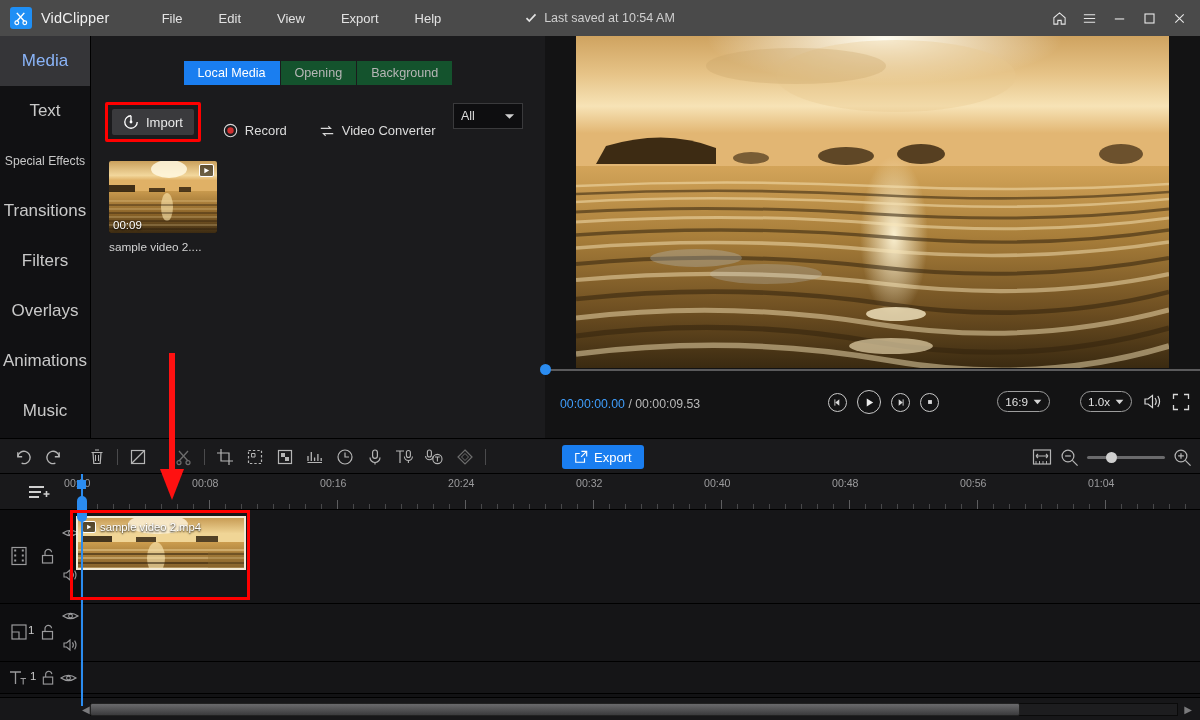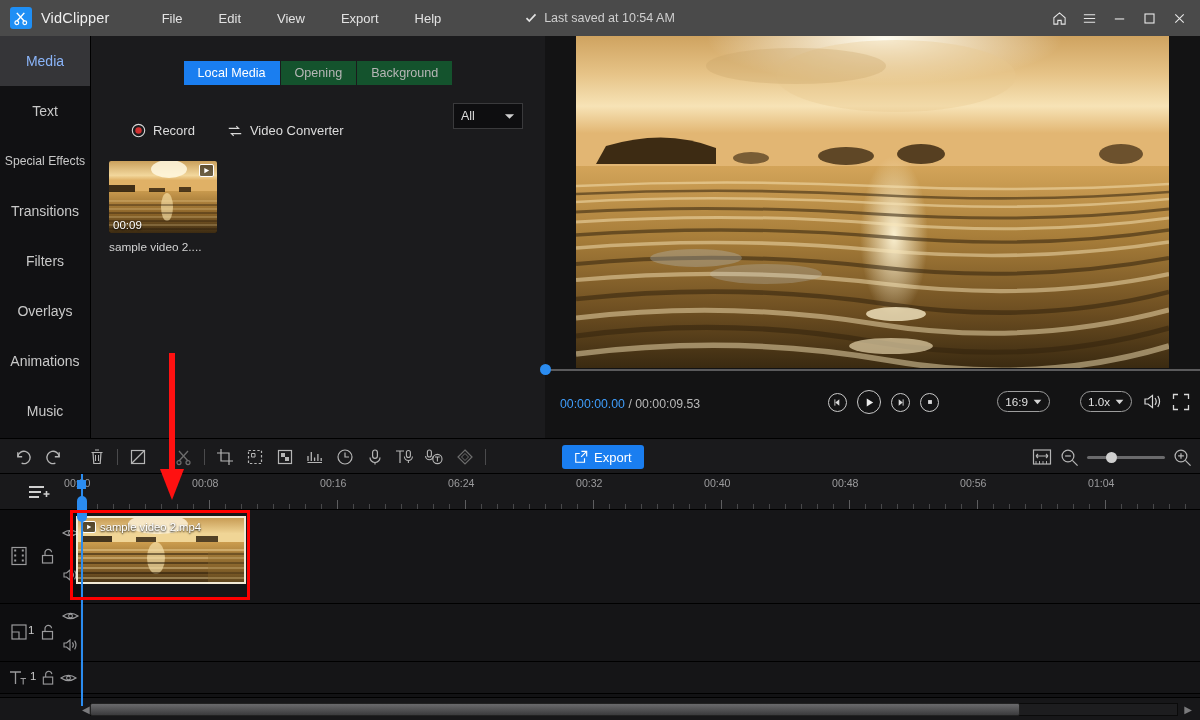--- a/index.html
+++ b/index.html
@@ -33,21 +33,21 @@
   .win-btn{ width:30px;height:36px; display:flex;align-items:center;justify-content:center;
             color:#e7e7e7;}
 
   
   .leftnav{
     position:absolute; left:0; top:36px; width:90px; height:402px;
     background:#111113;
   }
   .nav-item{
     height:50px; display:flex; align-items:center; justify-content:center;
-    color:#c9c9c9; font-size:14px; white-space:nowrap;
+    color:#c9c9c9; font-size:17px; white-space:nowrap;
   }
   .nav-item.active{ background:#353538; color:#8ab4f8; }
   .nav-item.wide{ font-size:12.2px; }
 
   
   .media-panel{
     position:absolute; left:90px; top:36px; width:455px; height:402px;
     background:#1b1b1d; border-left:1px solid #000;
   }
   .tabs{ display:flex; justify-content:center; gap:0; padding-top:25px;}
@@ -149,21 +149,21 @@
   .tick.maj{ height:9px; } .tick.min{ height:5px; background:#48484a;}
 
   .tracks{ position:absolute; left:0; top:36px; width:1200px; height:185px;}
   .track{ position:relative; border-bottom:1px solid #000; }
   .t1{ height:94px; background:#161618;}
   .t2{ height:58px; background:#151517;}
   .t3{ height:32px; background:#151517;}
   .thead{ position:absolute; left:0; top:0; width:80px; height:100%; background:#0e0e10;}
   .thead-ico{ position:absolute; color:#9a9a9c;}
   .clip{
-    position:absolute; left:76px; top:6px; width:170px; height:68px;
+    position:absolute; left:76px; top:6px; width:170px; height:54px;
     background:#000; border:2px solid #f2ead6; overflow:hidden;
   }
   .clip .sea{ position:absolute; inset:0; }
   .clip-label{
     position:absolute; left:0; top:0; right:0; height:18px;
     display:flex; align-items:center; gap:4px; padding-left:4px;
     color:#fff; font-size:11.3px; text-shadow:0 1px 2px #000;
   }
   .clip-badge{ width:14px;height:12px;border:1px solid #fff;border-radius:2px;background:rgba(0,0,0,.6);
      display:flex;align-items:center;justify-content:center;}
@@ -277,20 +277,32 @@
   </div>
 
   <div class="media-panel">
     <div class="tabs">
       <div class="tab active">Local Media</div>
       <div class="tab">Opening</div>
       <div class="tab">Background</div>
     </div>
 
     <div class="toolrow">
+      <div class="import-wrap">
+        <div class="btn-import">
+          <span>
+            <svg width="16" height="16" viewBox="0 0 18 18">
+                <path d="M9 2 A7 7 0 1 0 16 9" stroke="#fff" stroke-width="1.5" fill="none"></path>
+                <path d="M9 2 L9 8.6" stroke="#fff" stroke-width="1.5"></path>
+                <circle cx="9" cy="9" r="1.6" fill="#fff"></circle>
+              </svg>
+          </span>
+          <span>Import</span>
+        </div>
+      </div>
       <div class="tool-btn">
         <span>
           <svg width="15" height="15" viewBox="0 0 16 16">
               <circle cx="8" cy="8" r="6.6" stroke="#d8d8d8" stroke-width="1.2" fill="none"></circle>
               <circle cx="8" cy="8" r="3.4" fill="#d03030"></circle>
             </svg>
         </span>
         <span>Record</span>
       </div>
       <div class="tool-btn">
@@ -648,21 +660,21 @@
           <div class="tick min" style="left: 321px;"></div>
           <div class="tick-label" style="left: 320px;">00:16</div>
           <div class="tick maj" style="left: 337px;"></div>
           <div class="tick min" style="left: 353px;"></div>
           <div class="tick min" style="left: 369px;"></div>
           <div class="tick min" style="left: 385px;"></div>
           <div class="tick min" style="left: 401px;"></div>
           <div class="tick min" style="left: 417px;"></div>
           <div class="tick min" style="left: 433px;"></div>
           <div class="tick min" style="left: 449px;"></div>
-          <div class="tick-label" style="left: 448px;">06:24</div>
+          <div class="tick-label" style="left: 448px;">20:24</div>
           <div class="tick maj" style="left: 465px;"></div>
           <div class="tick min" style="left: 481px;"></div>
           <div class="tick min" style="left: 497px;"></div>
           <div class="tick min" style="left: 513px;"></div>
           <div class="tick min" style="left: 529px;"></div>
           <div class="tick min" style="left: 545px;"></div>
           <div class="tick min" style="left: 561px;"></div>
           <div class="tick min" style="left: 577px;"></div>
           <div class="tick-label" style="left: 576px;">00:32</div>
           <div class="tick maj" style="left: 593px;"></div>

